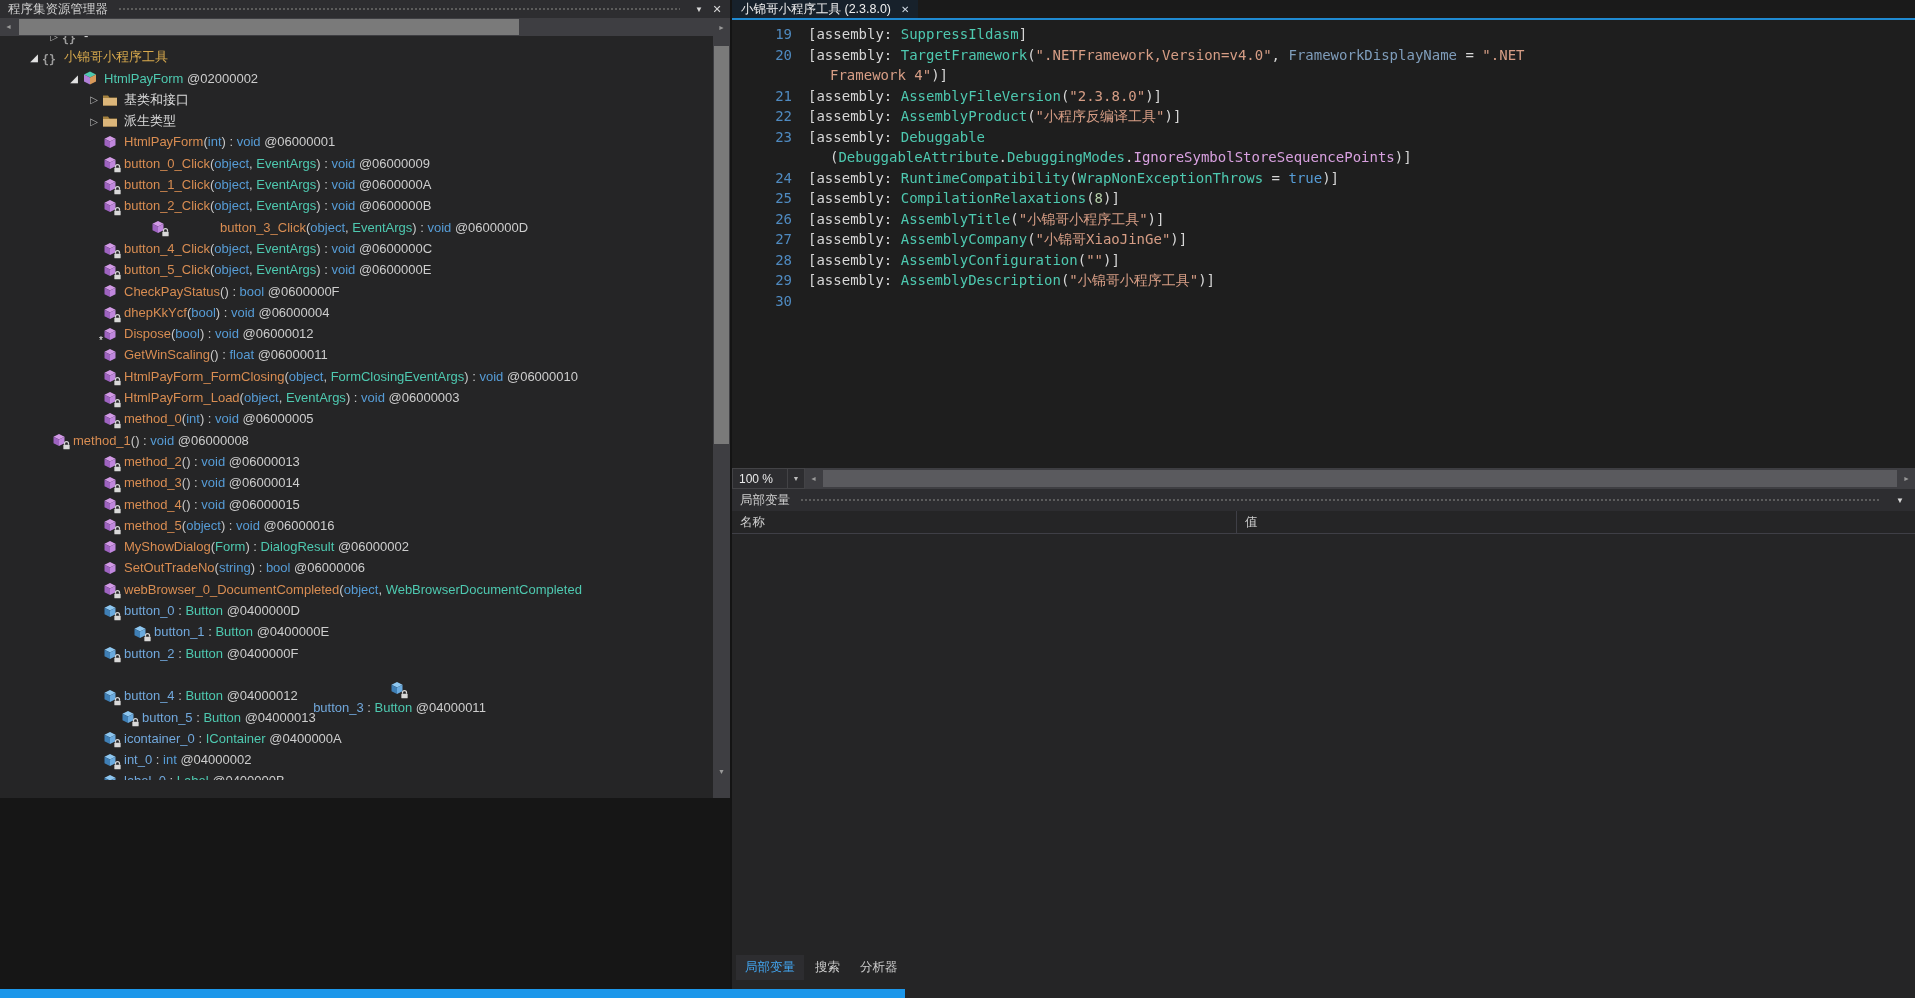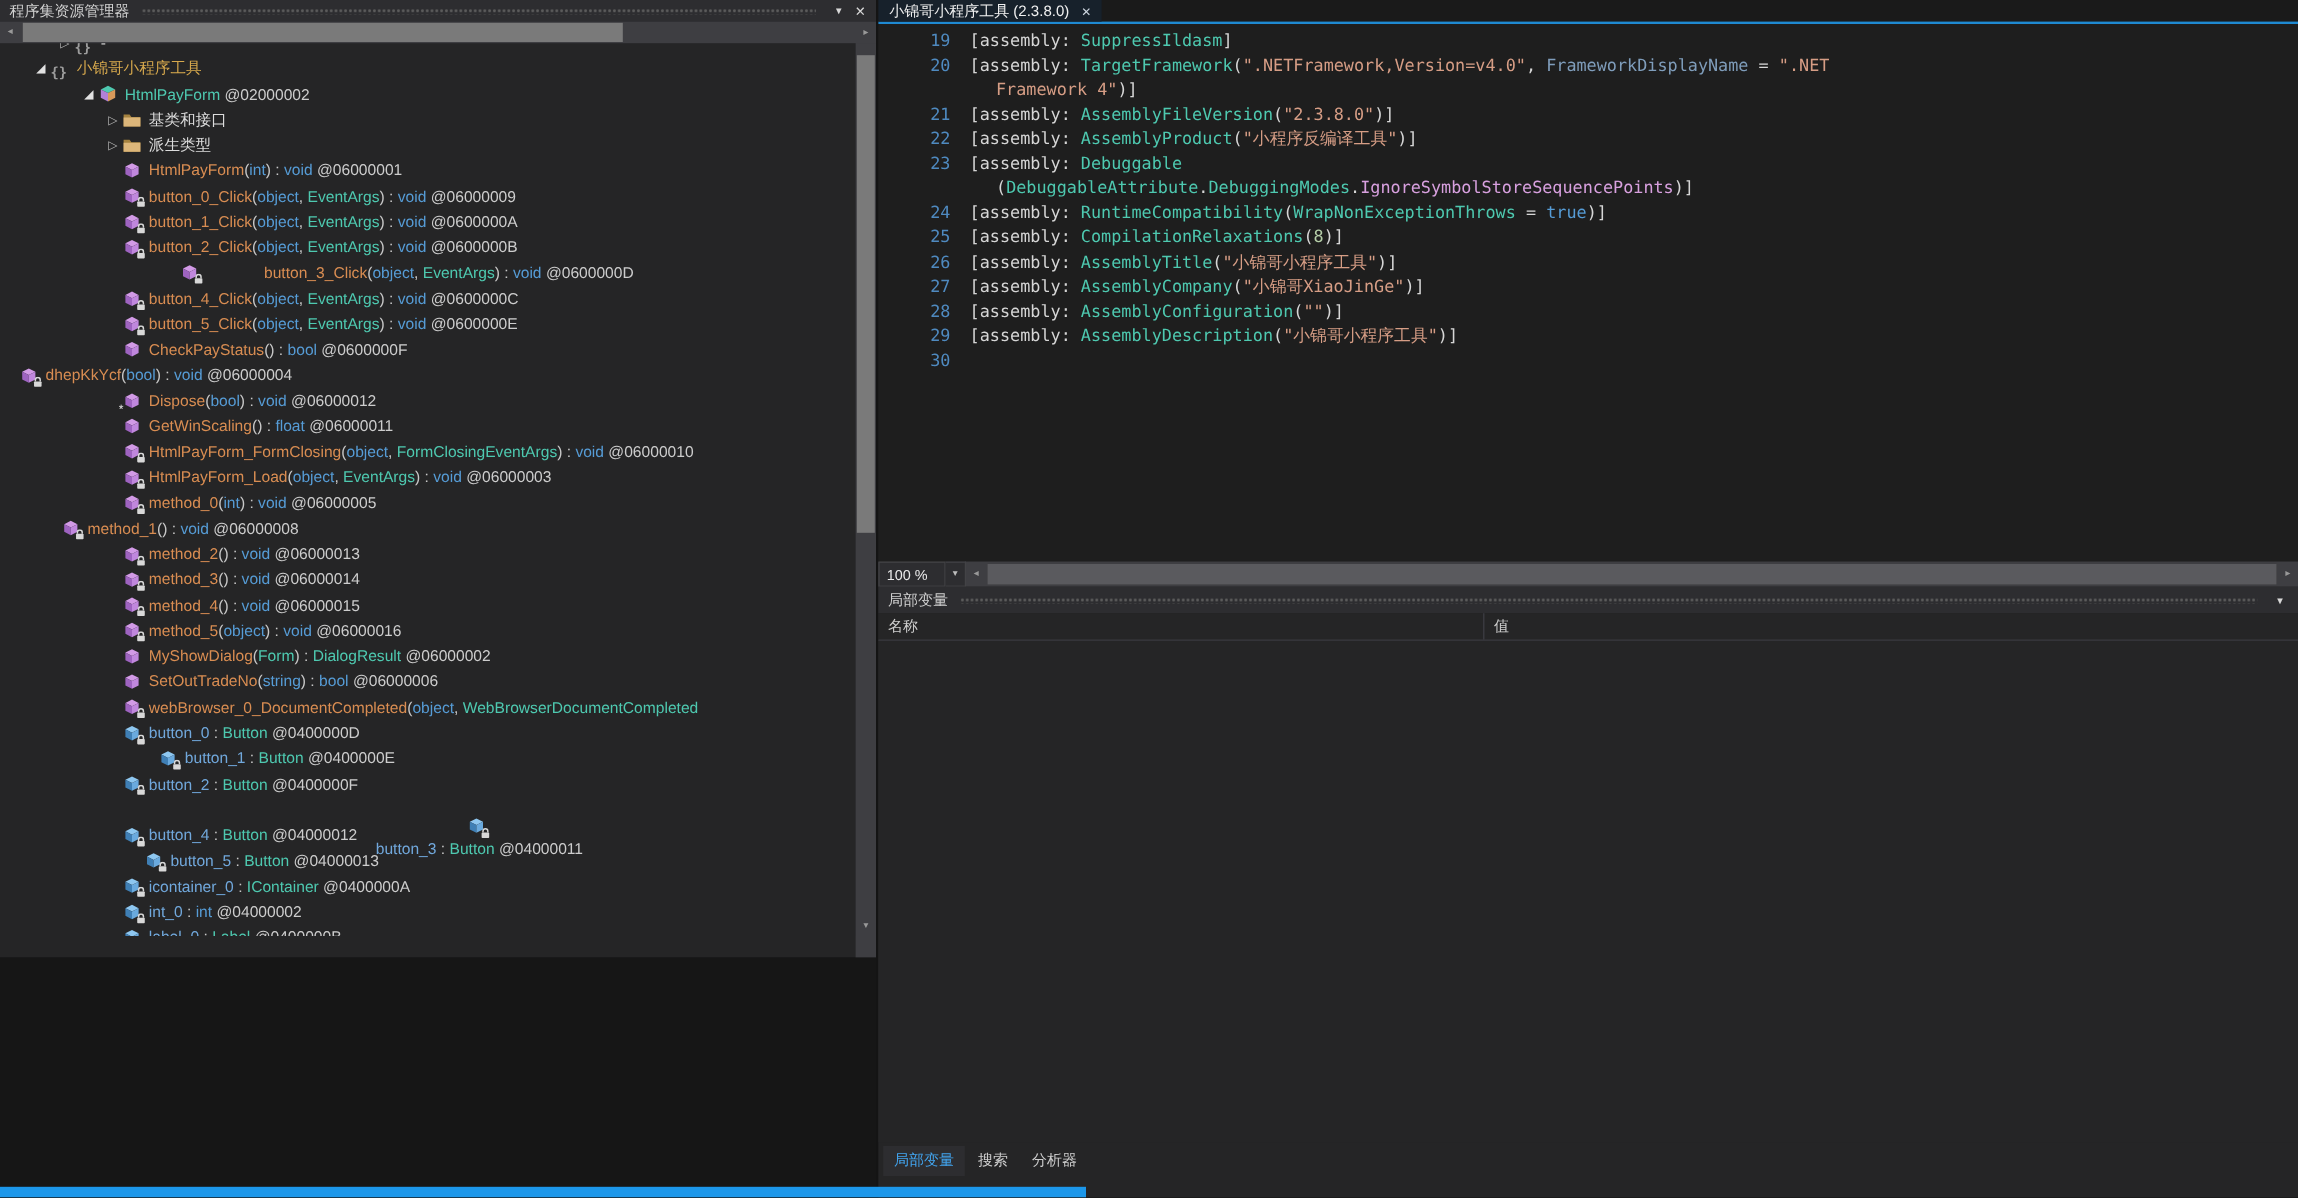--- a/index.html
+++ b/index.html
@@ -261,21 +261,21 @@
         <span class="exp"></span>
         <span class="tree-icon">
           <svg class="main" viewBox="0 0 16 16">
             <polygon points="8,2 13.5,4.8 8,7.6 2.5,4.8" fill="#d29ae6"></polygon>
             <polygon points="2.5,4.8 8,7.6 8,14 2.5,11.2" fill="#9e63c0"></polygon>
             <polygon points="13.5,4.8 8,7.6 8,14 13.5,11.2" fill="#c087dd"></polygon>
           </svg>
         </span>
         <span class="row-text"><span class="c-method">CheckPayStatus</span><span class="c-punct">() : </span><span class="c-kw">bool</span><span class="c-addr"> @0600000F</span></span>
       </div>
-      <div class="tree-row" style="">
+      <div class="tree-row" style="padding-left: 86px;">
         <span class="exp"></span>
         <span class="tree-icon">
           <svg class="main" viewBox="0 0 16 16">
             <polygon points="8,2 13.5,4.8 8,7.6 2.5,4.8" fill="#d29ae6"></polygon>
             <polygon points="2.5,4.8 8,7.6 8,14 2.5,11.2" fill="#9e63c0"></polygon>
             <polygon points="13.5,4.8 8,7.6 8,14 13.5,11.2" fill="#c087dd"></polygon>
           </svg>
           <svg class="ovl" viewBox="0 0 8 8">
             <path d="M2.2 3.4 V2.4 a1.8 1.8 0 0 1 3.6 0 V3.4" fill="none" stroke="#d8d8d8" stroke-width="1.1"></path>
             <rect x="1.2" y="3.4" width="5.6" height="4" rx="0.6" fill="#d8d8d8"></rect>

